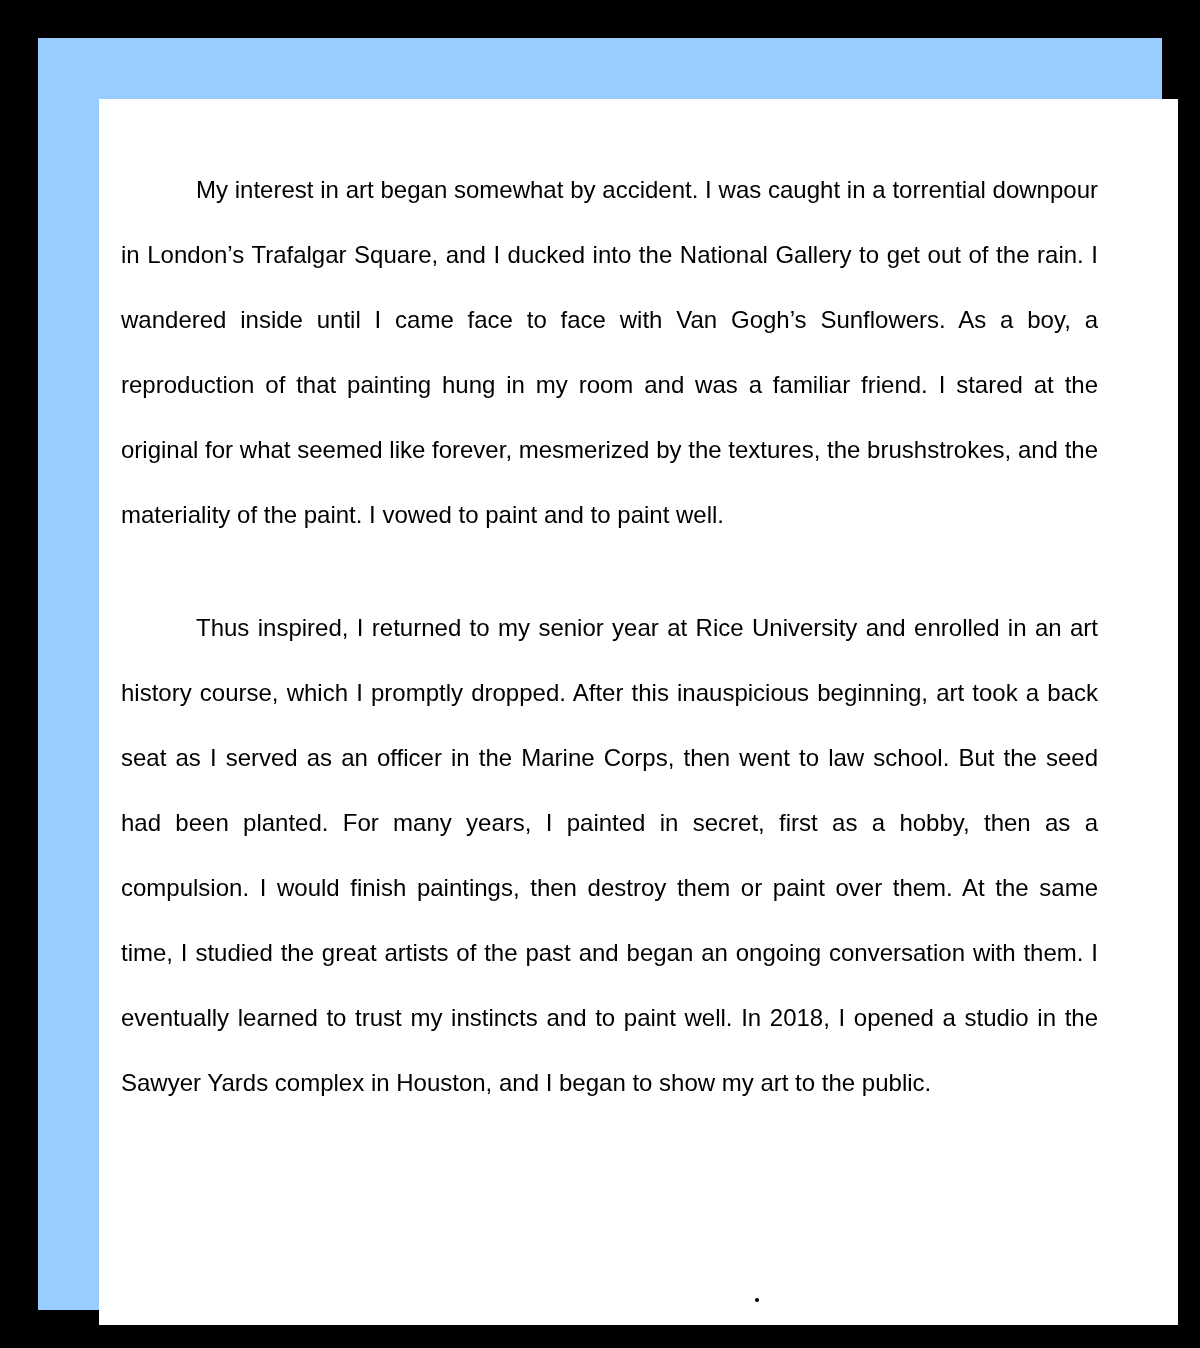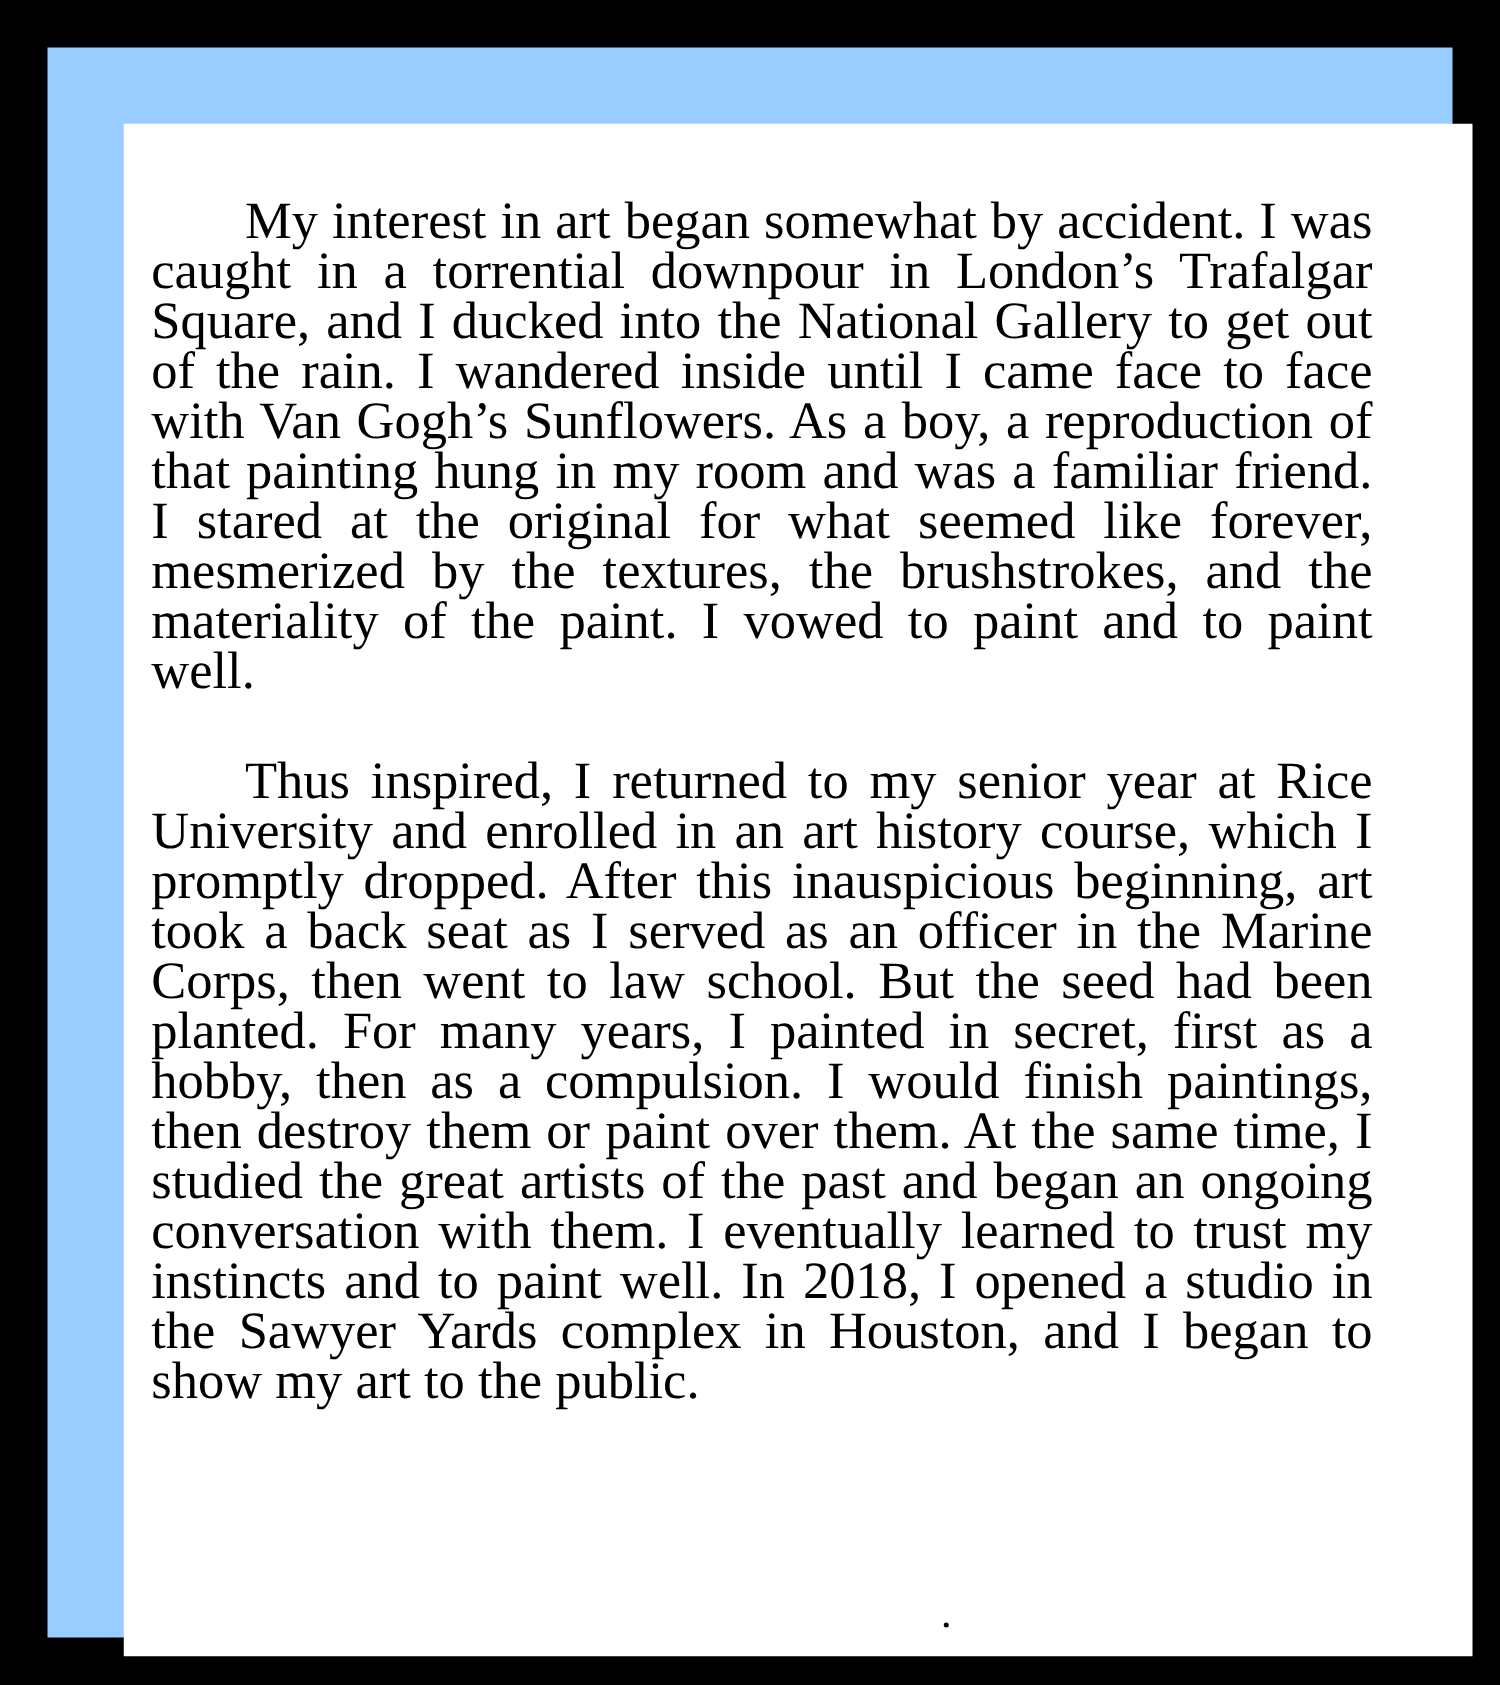--- a/index.html
+++ b/index.html
@@ -27,23 +27,23 @@
       top: 61px;
       width: 1079px;
       height: 1226px;
       background: #ffffff;
     }
     .text-block {
       position: absolute;
       left: 22px;
       top: 58px;
       width: 977px;
-      font-family: Liberation Serif, serif;
-      font-size: 42px;
-      line-height: 40px;
+      font-family: Liberation Sans, sans-serif;
+      font-size: 24px;
+      line-height: 65px;
       color: #000000;
       text-align: justify;
     }
     .text-block p {
       margin: 0 0 48px 0;
       text-indent: 75px;
     }
     .text-block p:last-child {
       margin-bottom: 0;
     }

